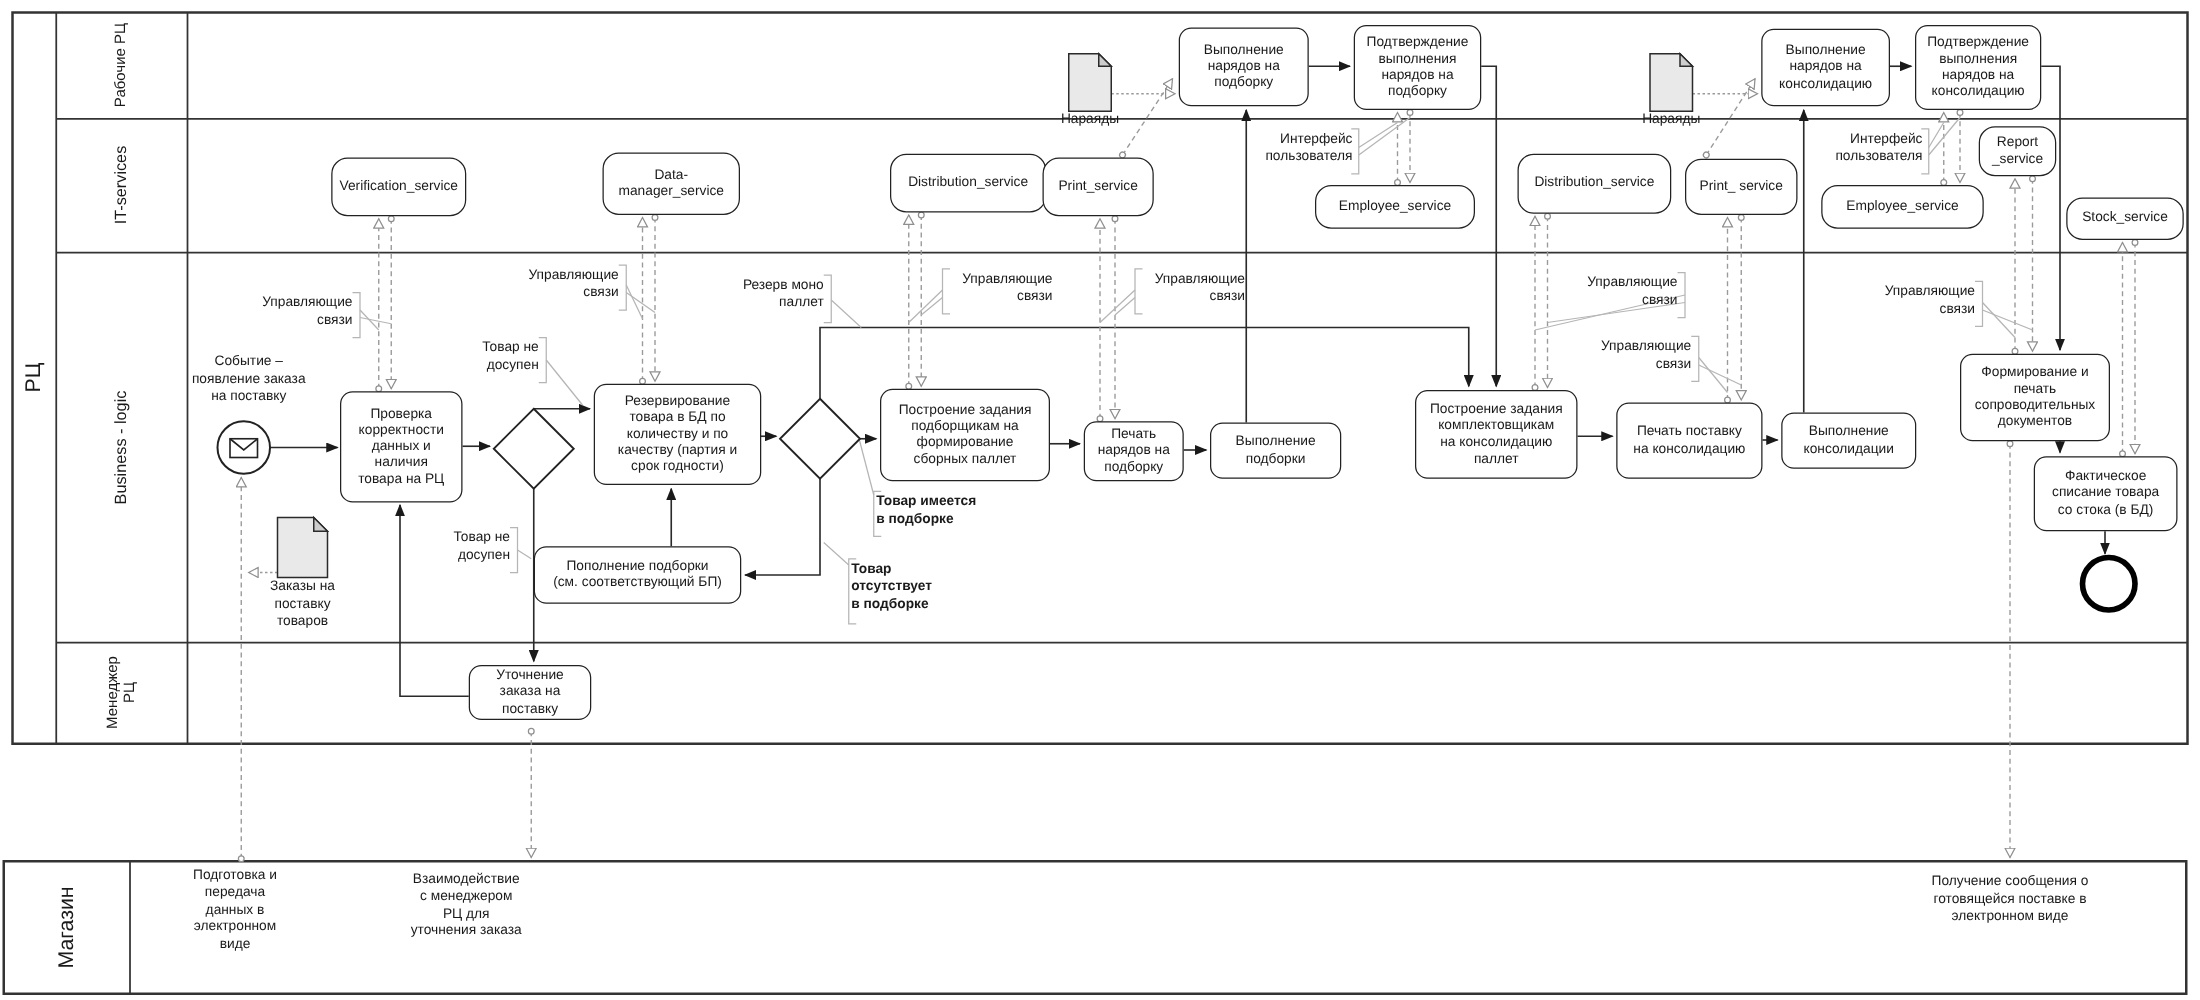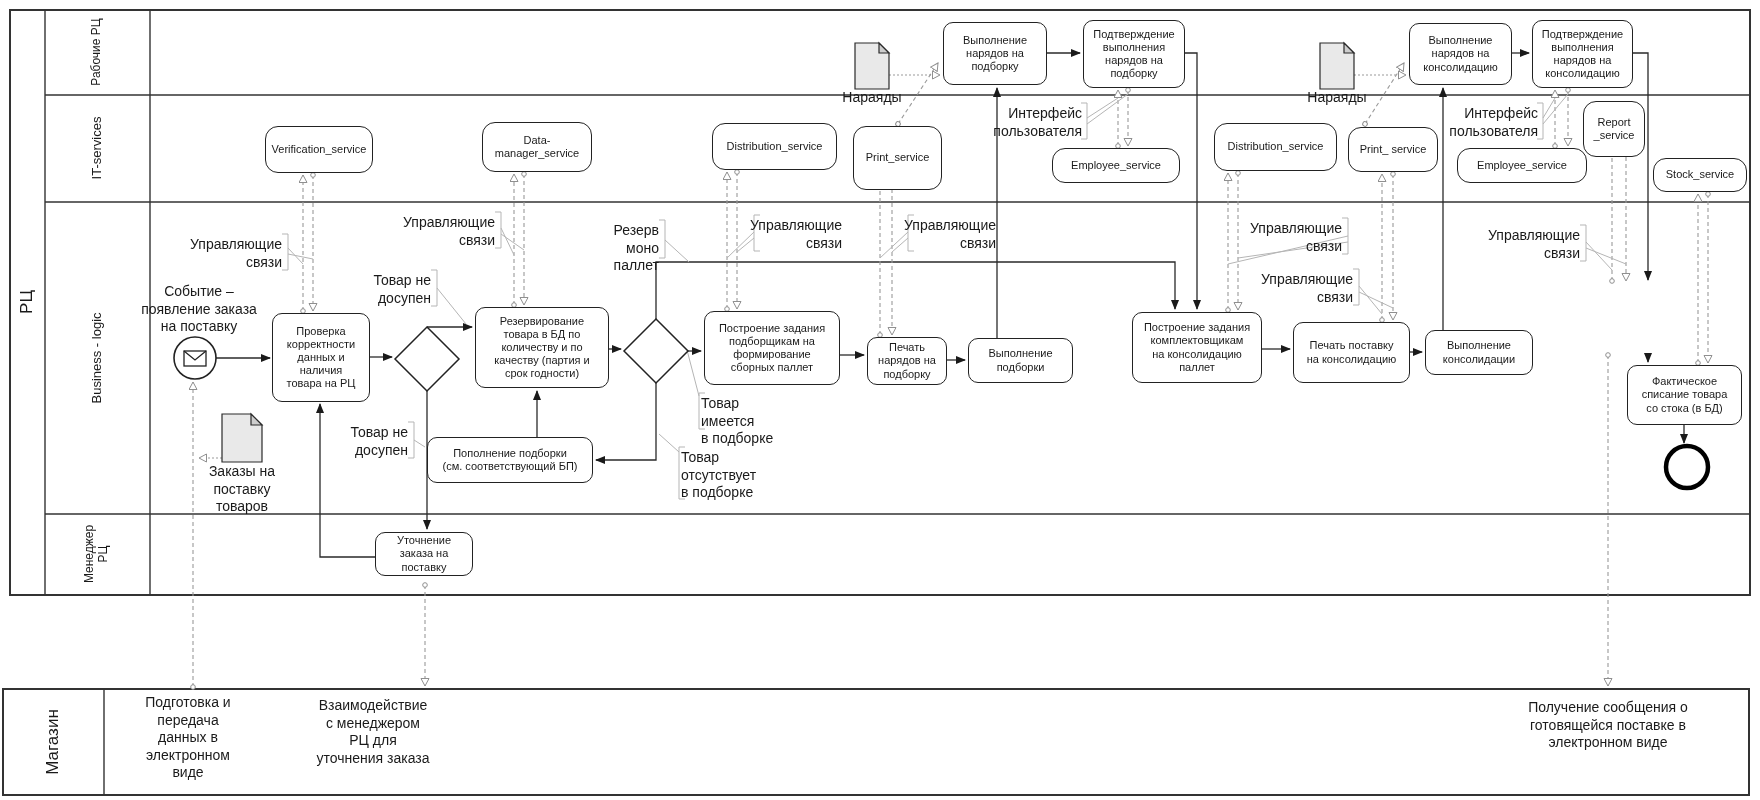--- a/index.html
+++ b/index.html
@@ -4,23 +4,23 @@
 <style>
   html,body{margin:0;padding:0;background:#fff;}
   #stage{position:relative;width:1760px;height:800px;background:#fff;overflow:hidden;
          font-family:"Liberation Sans",sans-serif;color:#1a1a1a;}
   #wires{position:absolute;left:0;top:0;z-index:1;}
   .node{position:absolute;z-index:3;background:#fff;border:1.4px solid #222;border-radius:10px;
         display:flex;align-items:center;justify-content:center;text-align:center;
         font-size:11px;line-height:1.2;white-space:pre-line;padding:2px;box-sizing:border-box;}
   .svc{border-radius:13px;}
   .lbl{position:absolute;z-index:2;display:flex;align-items:flex-start;justify-content:center;
-       text-align:center;font-size:14px;line-height:1.25;white-space:pre-line;}
+       text-align:center;font-size:11px;line-height:1.25;white-space:pre-line;}
   .lblr{justify-content:flex-end;text-align:right;}
-  .lbll{justify-content:flex-start;text-align:left;}
+  .lbll{justify-content:flex-start;text-align:left;font-weight:bold;}
   .vlab{position:absolute;z-index:2;transform:translate(-50%,-50%) rotate(-90deg);
         white-space:pre-line;text-align:center;font-size:13px;line-height:1.15;}
   .vbig{font-size:17px;}
 </style>
 </head>
 <body>
 
 <div id="stage">
 
 <svg id="wires" width="1760" height="800" viewBox="0 0 1760 800">
@@ -192,26 +192,26 @@
 консолидацию</div>
 <div class="node" style="left:1532px;top:20px;width:101px;height:68px">Подтверждение
 выполнения
 нарядов на
 консолидацию</div>
 
 <div class="node svc" style="left:265px;top:126px;width:108px;height:47px">Verification_service</div>
 <div class="node svc" style="left:482px;top:122px;width:110px;height:50px">Data-
 manager_service</div>
 <div class="node svc" style="left:712px;top:123px;width:125px;height:47px">Distribution_service</div>
-<div class="node svc" style="left:853px;top:126px;width:89px;height:64px">Print_service</div>
+<div class="node svc" style="left:834px;top:126px;width:89px;height:47px">Print_service</div>
 <div class="node svc" style="left:1052px;top:148px;width:128px;height:35px">Employee_service</div>
 <div class="node svc" style="left:1214px;top:123px;width:123px;height:48px">Distribution_service</div>
 <div class="node svc" style="left:1348px;top:127px;width:90px;height:45px">Print_ service</div>
 <div class="node svc" style="left:1457px;top:148px;width:130px;height:35px">Employee_service</div>
-<div class="node svc" style="left:1583px;top:101px;width:62px;height:56px">Report
+<div class="node svc" style="left:1583px;top:101px;width:62px;height:40px">Report
 _service</div>
 <div class="node svc" style="left:1653px;top:158px;width:94px;height:34px">Stock_service</div>
 
 <div class="node" style="left:272px;top:313px;width:98px;height:89px">Проверка
 корректности
 данных и
 наличия
 товара на РЦ</div>
 <div class="node" style="left:475px;top:307px;width:134px;height:81px">Резервирование
 товара в БД по
@@ -230,20 +230,24 @@
 <div class="node" style="left:427px;top:437px;width:166px;height:46px">Пополнение подборки
 (см. соответствующий БП)</div>
 <div class="node" style="left:1132px;top:312px;width:130px;height:71px">Построение задания
 комплектовщикам
 на консолидацию
 паллет</div>
 <div class="node" style="left:1293px;top:322px;width:117px;height:61px">Печать поставку
 на консолидацию</div>
 <div class="node" style="left:1425px;top:330px;width:108px;height:45px">Выполнение
 консолидации</div>
+<div class="node" style="left:1568px;top:283px;width:120px;height:70px">Формирование и
+печать
+сопроводительных
+документов</div>
 <div class="node" style="left:1627px;top:365px;width:115px;height:60px">Фактическое
 списание товара
 со стока (в БД)</div>
 
 <div class="node" style="left:375px;top:532px;width:98px;height:44px">Уточнение
 заказа на
 поставку</div>
 
 <div class="lbl lblr" style="left:198px;top:236px;width:84px;height:32px">Управляющие
 связи</div>

